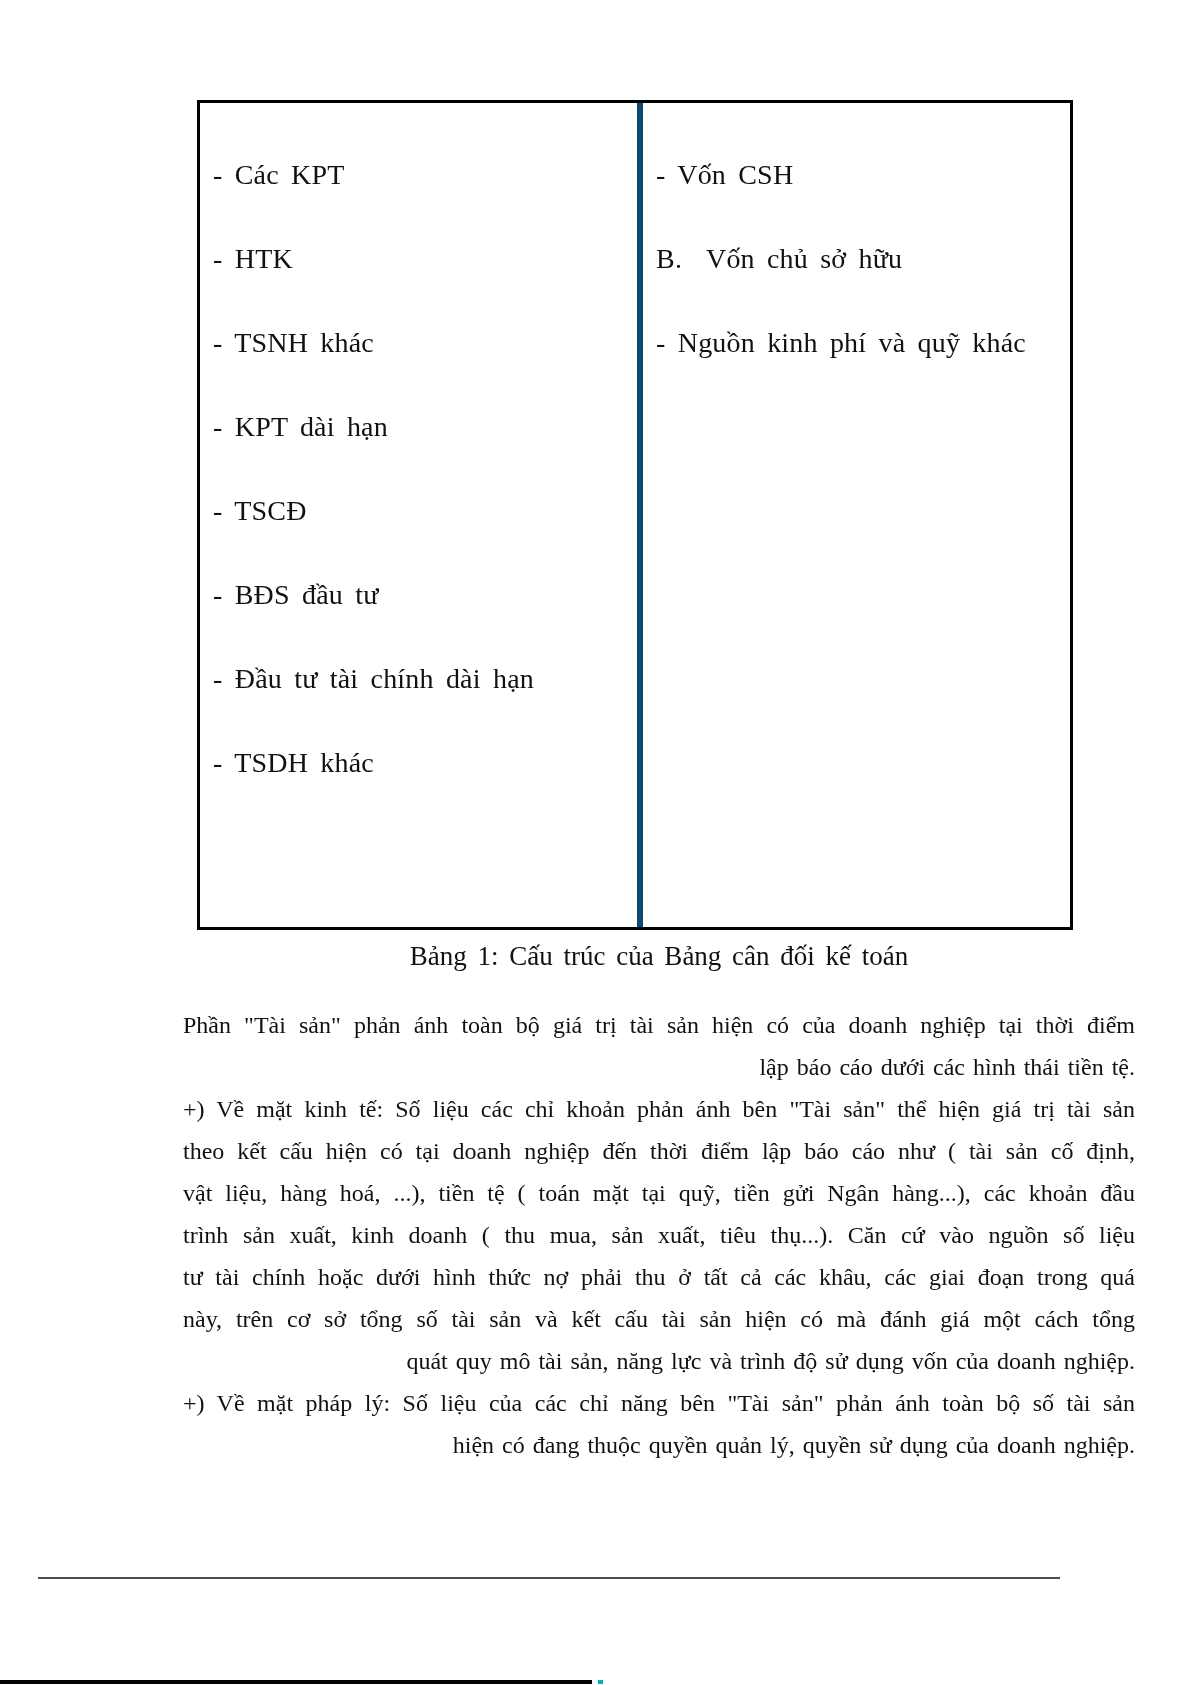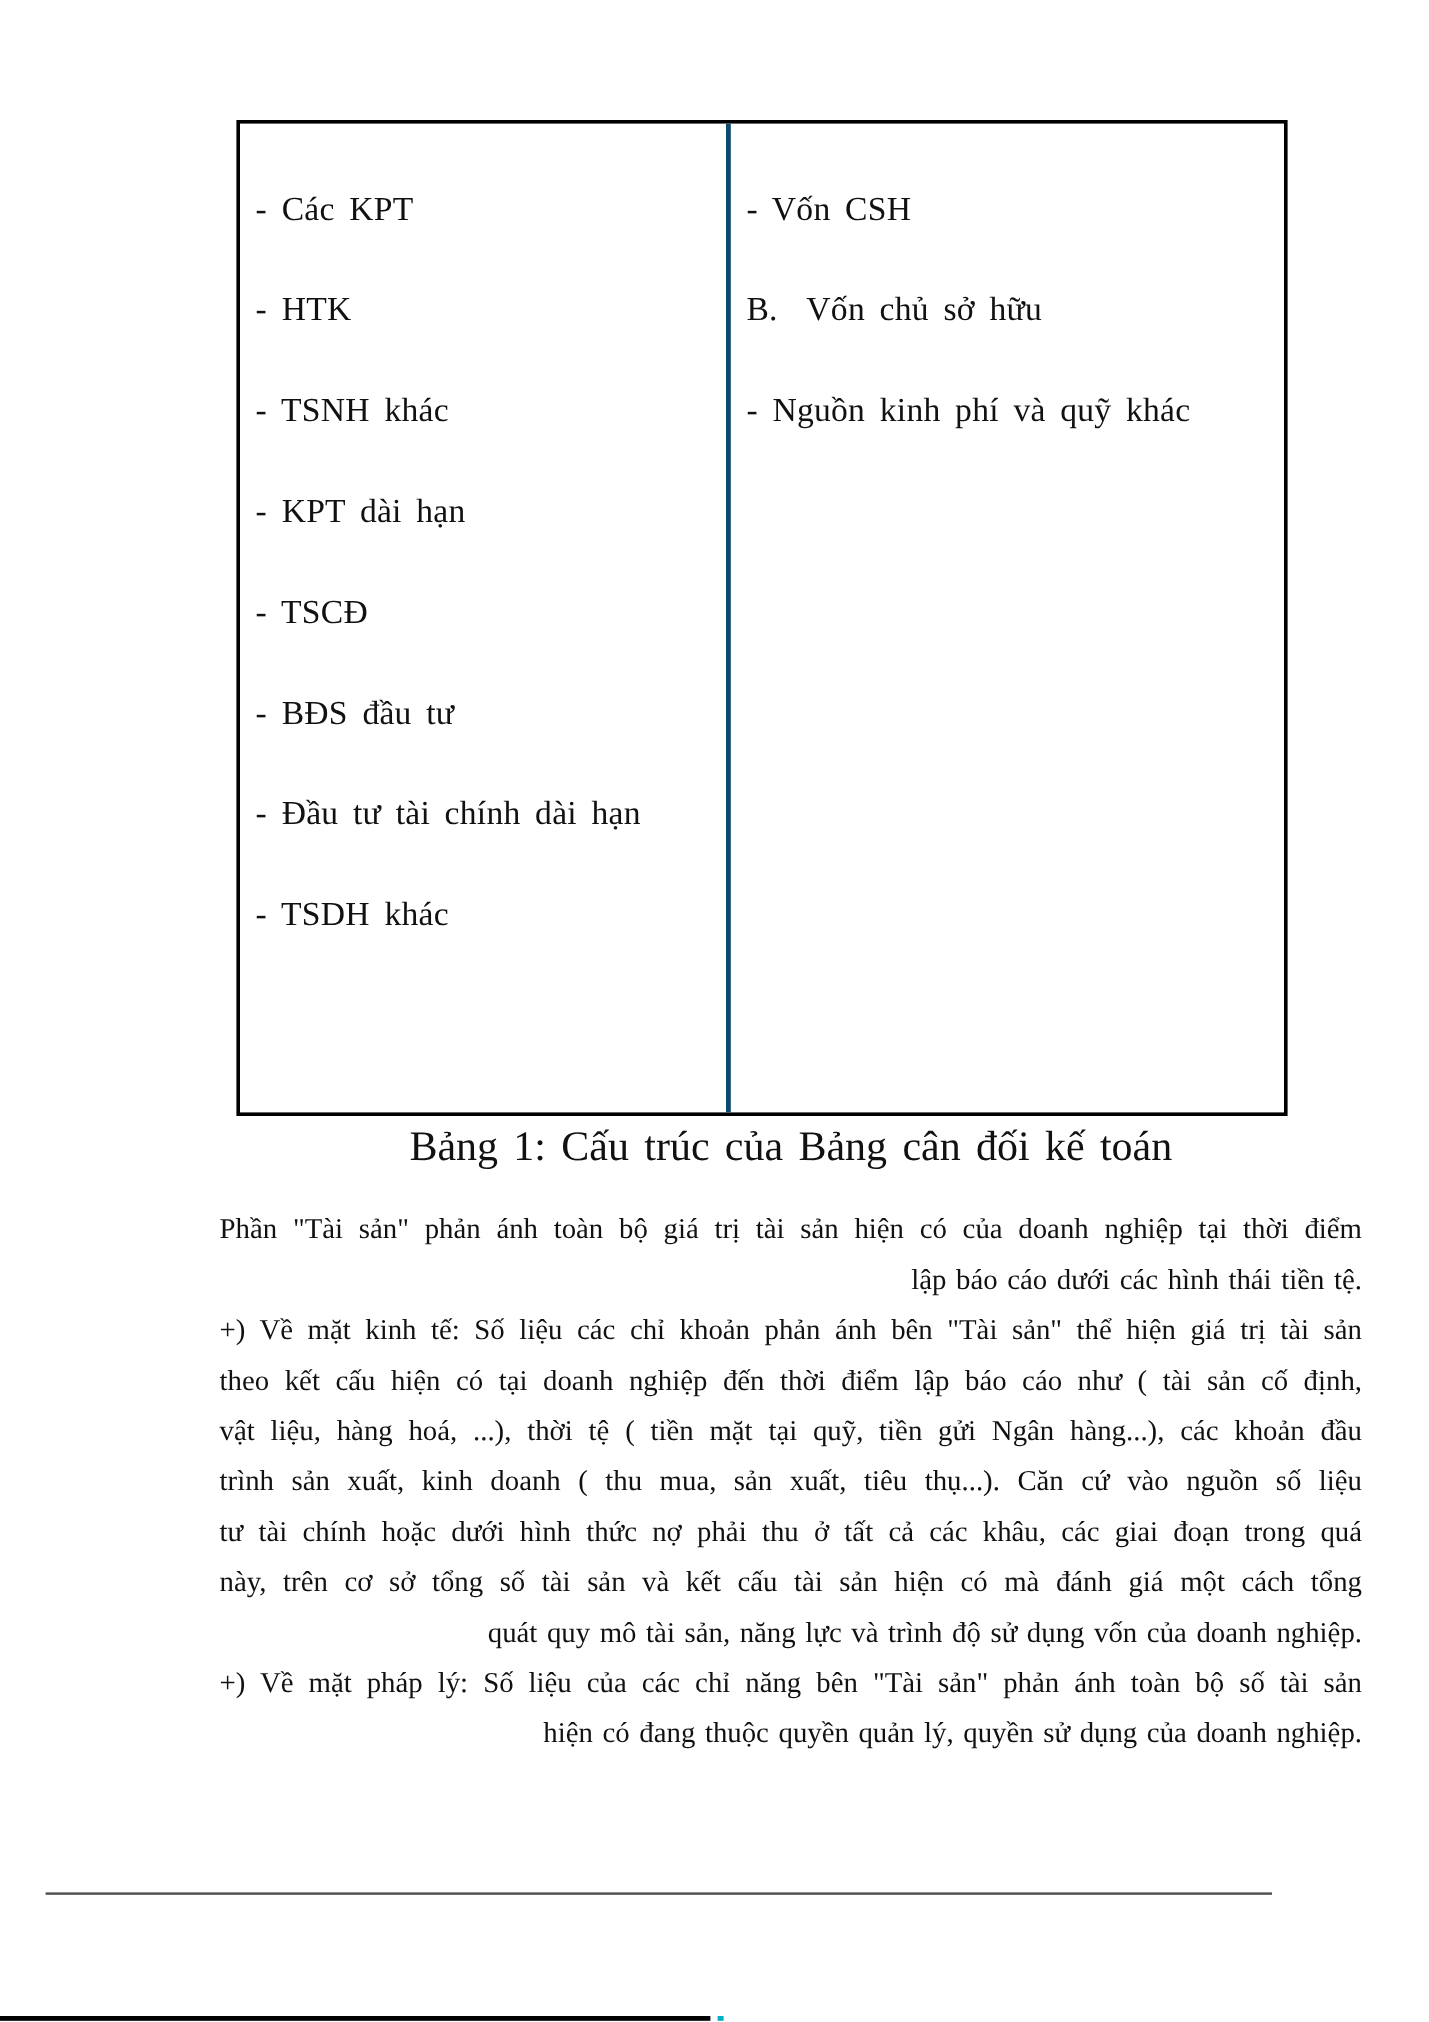--- a/index.html
+++ b/index.html
@@ -25,22 +25,22 @@
     height: 824px;
     border: 3px solid #000000;
     display: flex;
     background: #ffffff;
   }
   .cell {
     padding-top: 30px;
     box-sizing: border-box;
   }
   .cell-left {
-    width: 409px;
-    border-right: 4px solid #0c4a6e;
+    width: 443px;
+    border-right: 6px solid #0c4a6e;
   }
   .cell-right {
     flex: 1;
   }
   .t-row {
     height: 84px;
     display: flex;
     align-items: center;
     padding-left: 13px;
     font-size: 28px;
@@ -48,21 +48,21 @@
     white-space: pre-wrap;
     letter-spacing: 0.2px;
   }
   
   .caption {
     position: absolute;
     left: 183px;
     top: 936px;
     width: 952px;
     text-align: center;
-    font-size: 35px;
+    font-size: 27px;
     line-height: 40px;
     word-spacing: 4px;
   }
   
   .body-text {
     position: absolute;
     left: 183px;
     top: 1004px;
     width: 952px;
   }
@@ -127,21 +127,21 @@
     </div>
   </div>
 
   <div class="caption">Bảng 1: Cấu trúc của Bảng cân đối kế toán</div>
 
   <div class="body-text">
     <div class="line j">Phần "Tài sản" phản ánh toàn bộ giá trị tài sản hiện có của doanh nghiệp tại thời điểm</div>
     <div class="line">lập báo cáo dưới các hình thái tiền tệ.</div>
     <div class="line j">+) Về mặt kinh tế: Số liệu các chỉ khoản phản ánh bên "Tài sản" thể hiện giá trị tài sản</div>
     <div class="line j">theo kết cấu hiện có tại doanh nghiệp đến thời điểm lập báo cáo như ( tài sản cố định,</div>
-    <div class="line j">vật liệu, hàng hoá, ...), thời tệ ( tiền mặt tại quỹ, tiền gửi Ngân hàng...), các khoản đầu</div>
+    <div class="line j">vật liệu, hàng hoá, ...), tiền tệ ( toán mặt tại quỹ, tiền gửi Ngân hàng...), các khoản đầu</div>
     <div class="line j">trình sản xuất, kinh doanh ( thu mua, sản xuất, tiêu thụ...). Căn cứ vào nguồn số liệu</div>
     <div class="line j">tư tài chính hoặc dưới hình thức nợ phải thu ở tất cả các khâu, các giai đoạn trong quá</div>
     <div class="line j">này, trên cơ sở tổng số tài sản và kết cấu tài sản hiện có mà đánh giá một cách tổng</div>
     <div class="line">quát quy mô tài sản, năng lực và trình độ sử dụng vốn của doanh nghiệp.</div>
     <div class="line j">+) Về mặt pháp lý: Số liệu của các chỉ năng bên "Tài sản" phản ánh toàn bộ số tài sản</div>
     <div class="line">hiện có đang thuộc quyền quản lý, quyền sử dụng của doanh nghiệp.</div>
   </div>
 
   <div class="footer-rule" style="background: rgb(77, 77, 77);"></div>
 

